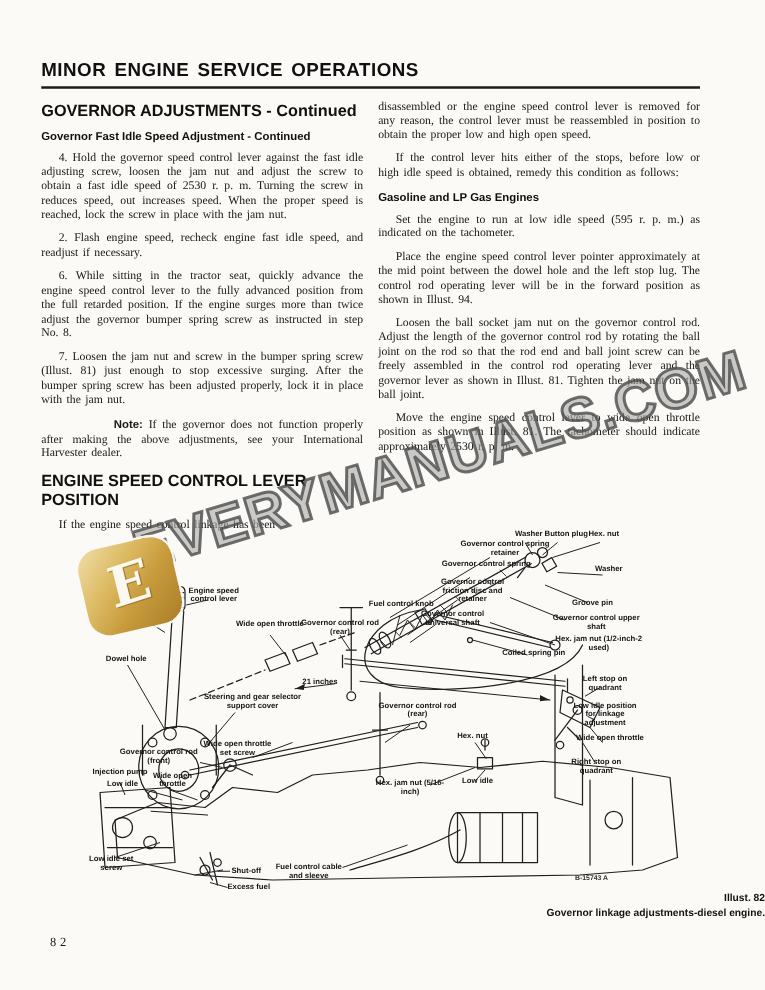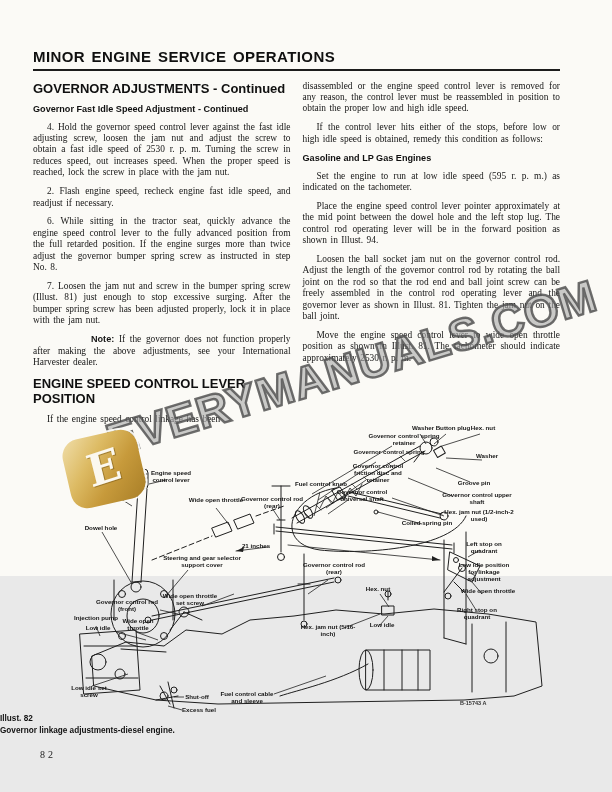--- a/index.html
+++ b/index.html
@@ -1,17 +1,17 @@
 <!DOCTYPE html>
 <html><head>
 <meta charset="utf-8">
 <style>
   html,body{margin:0;padding:0;}
   body{width:612px;height:792px;overflow:hidden;background:#e9e9e9;}
-  .page{position:relative;width:612px;height:576px;background:#fbfaf6;color:#161616;
+  .page{position:relative;width:612px;height:792px;background:#fbfaf6;color:#161616;
         font-family:"Liberation Serif",serif;}
   
   .header{padding:48px 33px 0 33px;}
   h1{margin:0;font-family:"Liberation Sans",sans-serif;font-weight:bold;
      font-size:15px;letter-spacing:.4px;word-spacing:2px;color:#101010;}
   .title-rule{height:1.6px;background:#1c1c1c;margin-top:4px;width:527px;}
   
   .columns{display:flex;gap:12px;width:527px;margin:10px 0 0 33px;}
   .col{flex:1;min-width:0;}
   .col h2{margin:0 0 8px 0;font-family:"Liberation Sans",sans-serif;font-size:13px;
@@ -23,21 +23,21 @@
   .col p.indent{text-indent:14px;}
   .note-label{font-family:"Liberation Sans",sans-serif;font-weight:bold;font-size:9.1px;margin-left:44px;}
   
   .illustration{position:absolute;left:36px;top:424px;width:540px;height:314px;}
   .illustration svg{position:absolute;left:0;top:0;}
   .dlabel{position:absolute;font-family:"Liberation Sans",sans-serif;font-weight:bold;
           font-size:6.2px;line-height:1.15;text-align:center;color:#151515;}
   .dref{position:absolute;left:424px;top:276px;width:50px;font-family:"Liberation Sans",sans-serif;
         font-size:5.5px;font-weight:bold;color:#333;}
   
-  .caption{position:absolute;left:0;top:714px;width:612px;text-align:left;
+  .caption{position:absolute;left:0;top:714px;width:612px;text-align:right;
            font-family:"Liberation Sans",sans-serif;font-weight:bold;color:#121212;}
   .cap1{font-size:8.2px;}
   .cap2{font-size:8.2px;margin-top:3px;}
   .pageno{position:absolute;left:0;top:749px;width:612px;text-align:left;
           font-size:10px;letter-spacing:3px;color:#1a1a1a;padding-left:40px;}
   
   .wm-text{position:absolute;left:108px;top:416px;transform:rotate(-16.8deg);
            transform-origin:0 50%;white-space:nowrap;z-index:30;
            font-family:"Liberation Sans",sans-serif;font-weight:800;font-size:45px;
            letter-spacing:1px;color:rgba(222,222,222,0.40);
@@ -67,21 +67,21 @@
       <h3>Governor Fast Idle Speed Adjustment - Continued</h3>
       <p class="indent">4.  Hold the governor speed control lever against the fast idle adjusting screw, loosen the jam nut and adjust the screw to obtain a fast idle speed of 2530 r. p. m.  Turning the screw in reduces speed, out increases speed. When the proper speed is reached, lock the screw in place with the jam nut.</p>
       <p class="indent">2.  Flash engine speed, recheck engine fast idle speed, and readjust if necessary.</p>
       <p class="indent">6.  While sitting in the tractor seat, quickly advance the engine speed control lever to the fully advanced position from the full retarded position.  If the engine surges more than twice adjust the governor bumper spring screw as instructed in step No. 8.</p>
       <p class="indent">7.  Loosen the jam nut and screw in the bumper spring screw (Illust. 81) just enough to stop excessive surging.  After the bumper spring screw has been adjusted properly, lock it in place with the jam nut.</p>
       <p class="indent"><span class="note-label">Note:</span> <span>If the governor does not function properly after making the above adjustments, see your International Harvester dealer.</span></p>
       <h2>ENGINE SPEED CONTROL LEVER POSITION</h2>
       <p class="indent">If the engine speed control linkage has been</p>
     </div>
     <div class="col">
-      <p>disassembled or the engine speed control lever is removed for any reason, the control lever must be reassembled in position to obtain the proper low and high idle speed.</p>
+      <p>disassembled or the engine speed control lever is removed for any reason, the control lever must be reassembled in position to obtain the proper low and high open speed.</p>
       <p class="indent">If the control lever hits either of the stops, before low or high idle speed is obtained, remedy this condition as follows:</p>
       <h3>Gasoline and LP Gas Engines</h3>
       <p class="indent">Set the engine to run at low idle speed (595 r. p. m.) as indicated on the tachometer.</p>
       <p class="indent">Place the engine speed control lever pointer approximately at the mid point between the dowel hole and the left stop lug.  The control rod operating lever will be in the forward position as shown in Illust. 94.</p>
       <p class="indent">Loosen the ball socket jam nut on the governor control rod.  Adjust the length of the governor control rod by rotating the ball joint on the rod so that the rod end and ball joint screw can be freely assembled in the control rod operating lever and the governor lever as shown in Illust. 81.   Tighten the jam nut on the ball joint.</p>
       <p class="indent">Move the engine speed control lever to wide open throttle position as shown in Illust. 81. The tachometer should indicate approximately 2530 r. p. m.</p>
     </div>
   </div>
 
   <div class="illustration">

